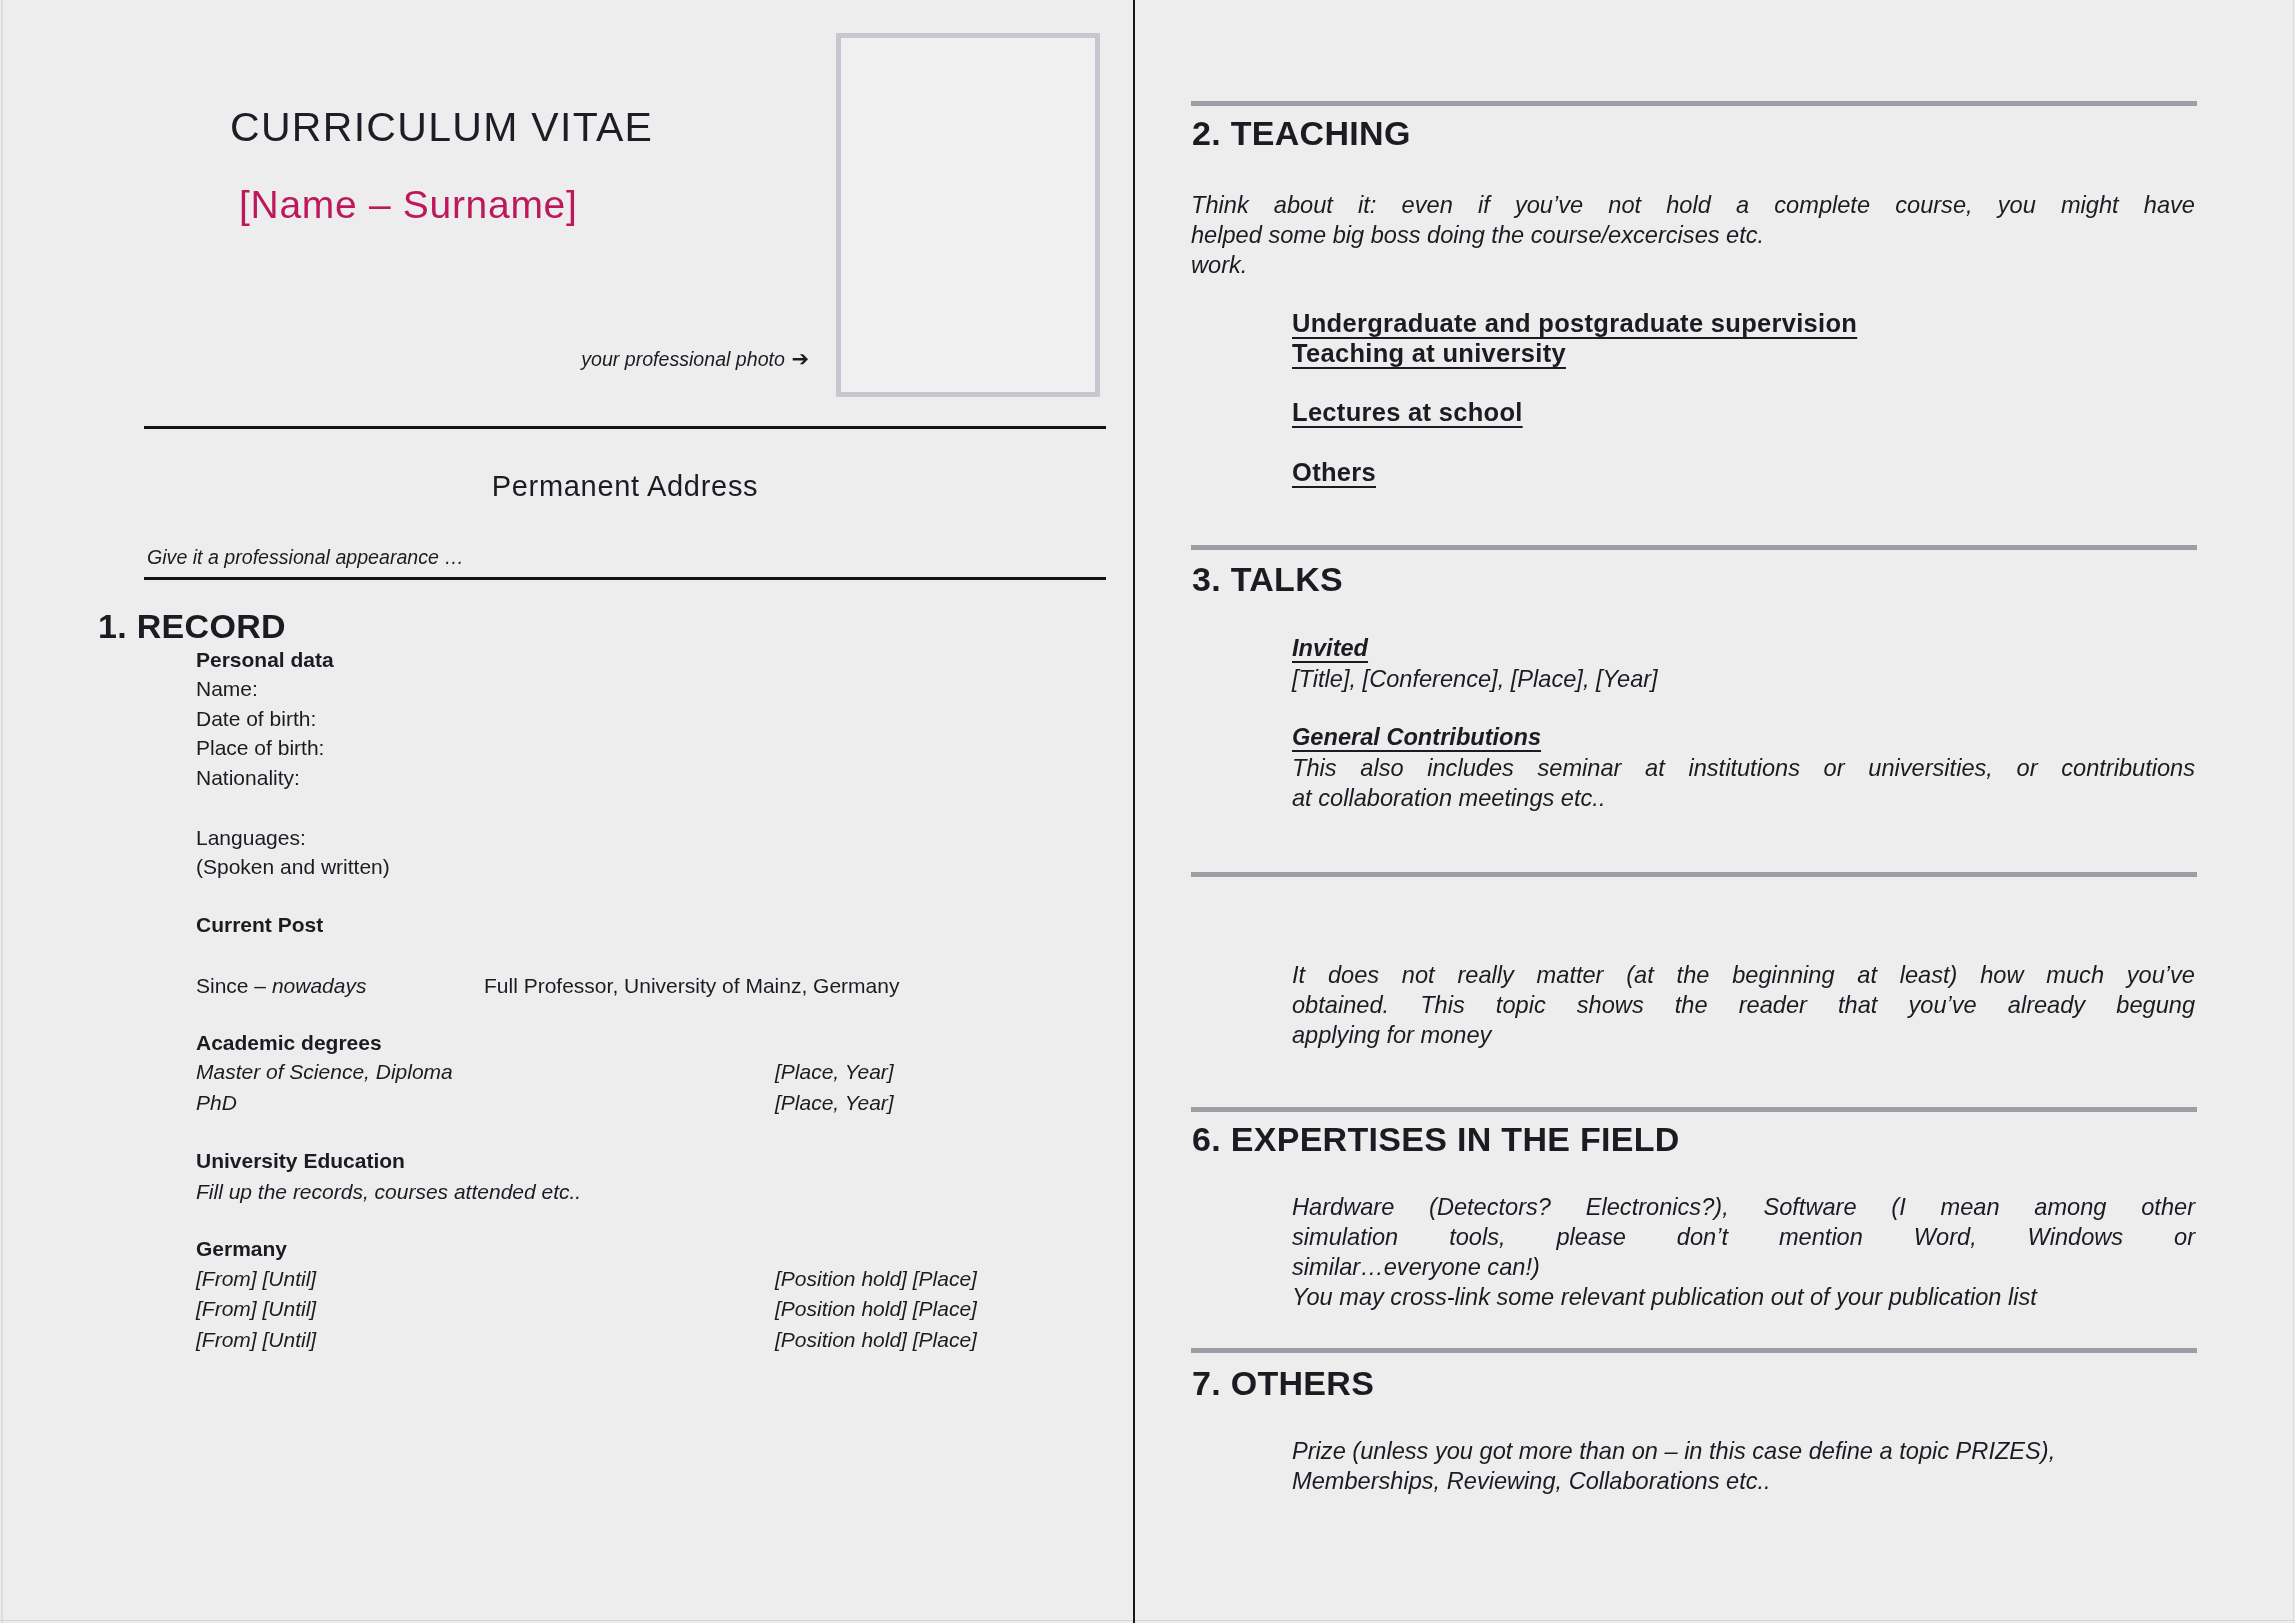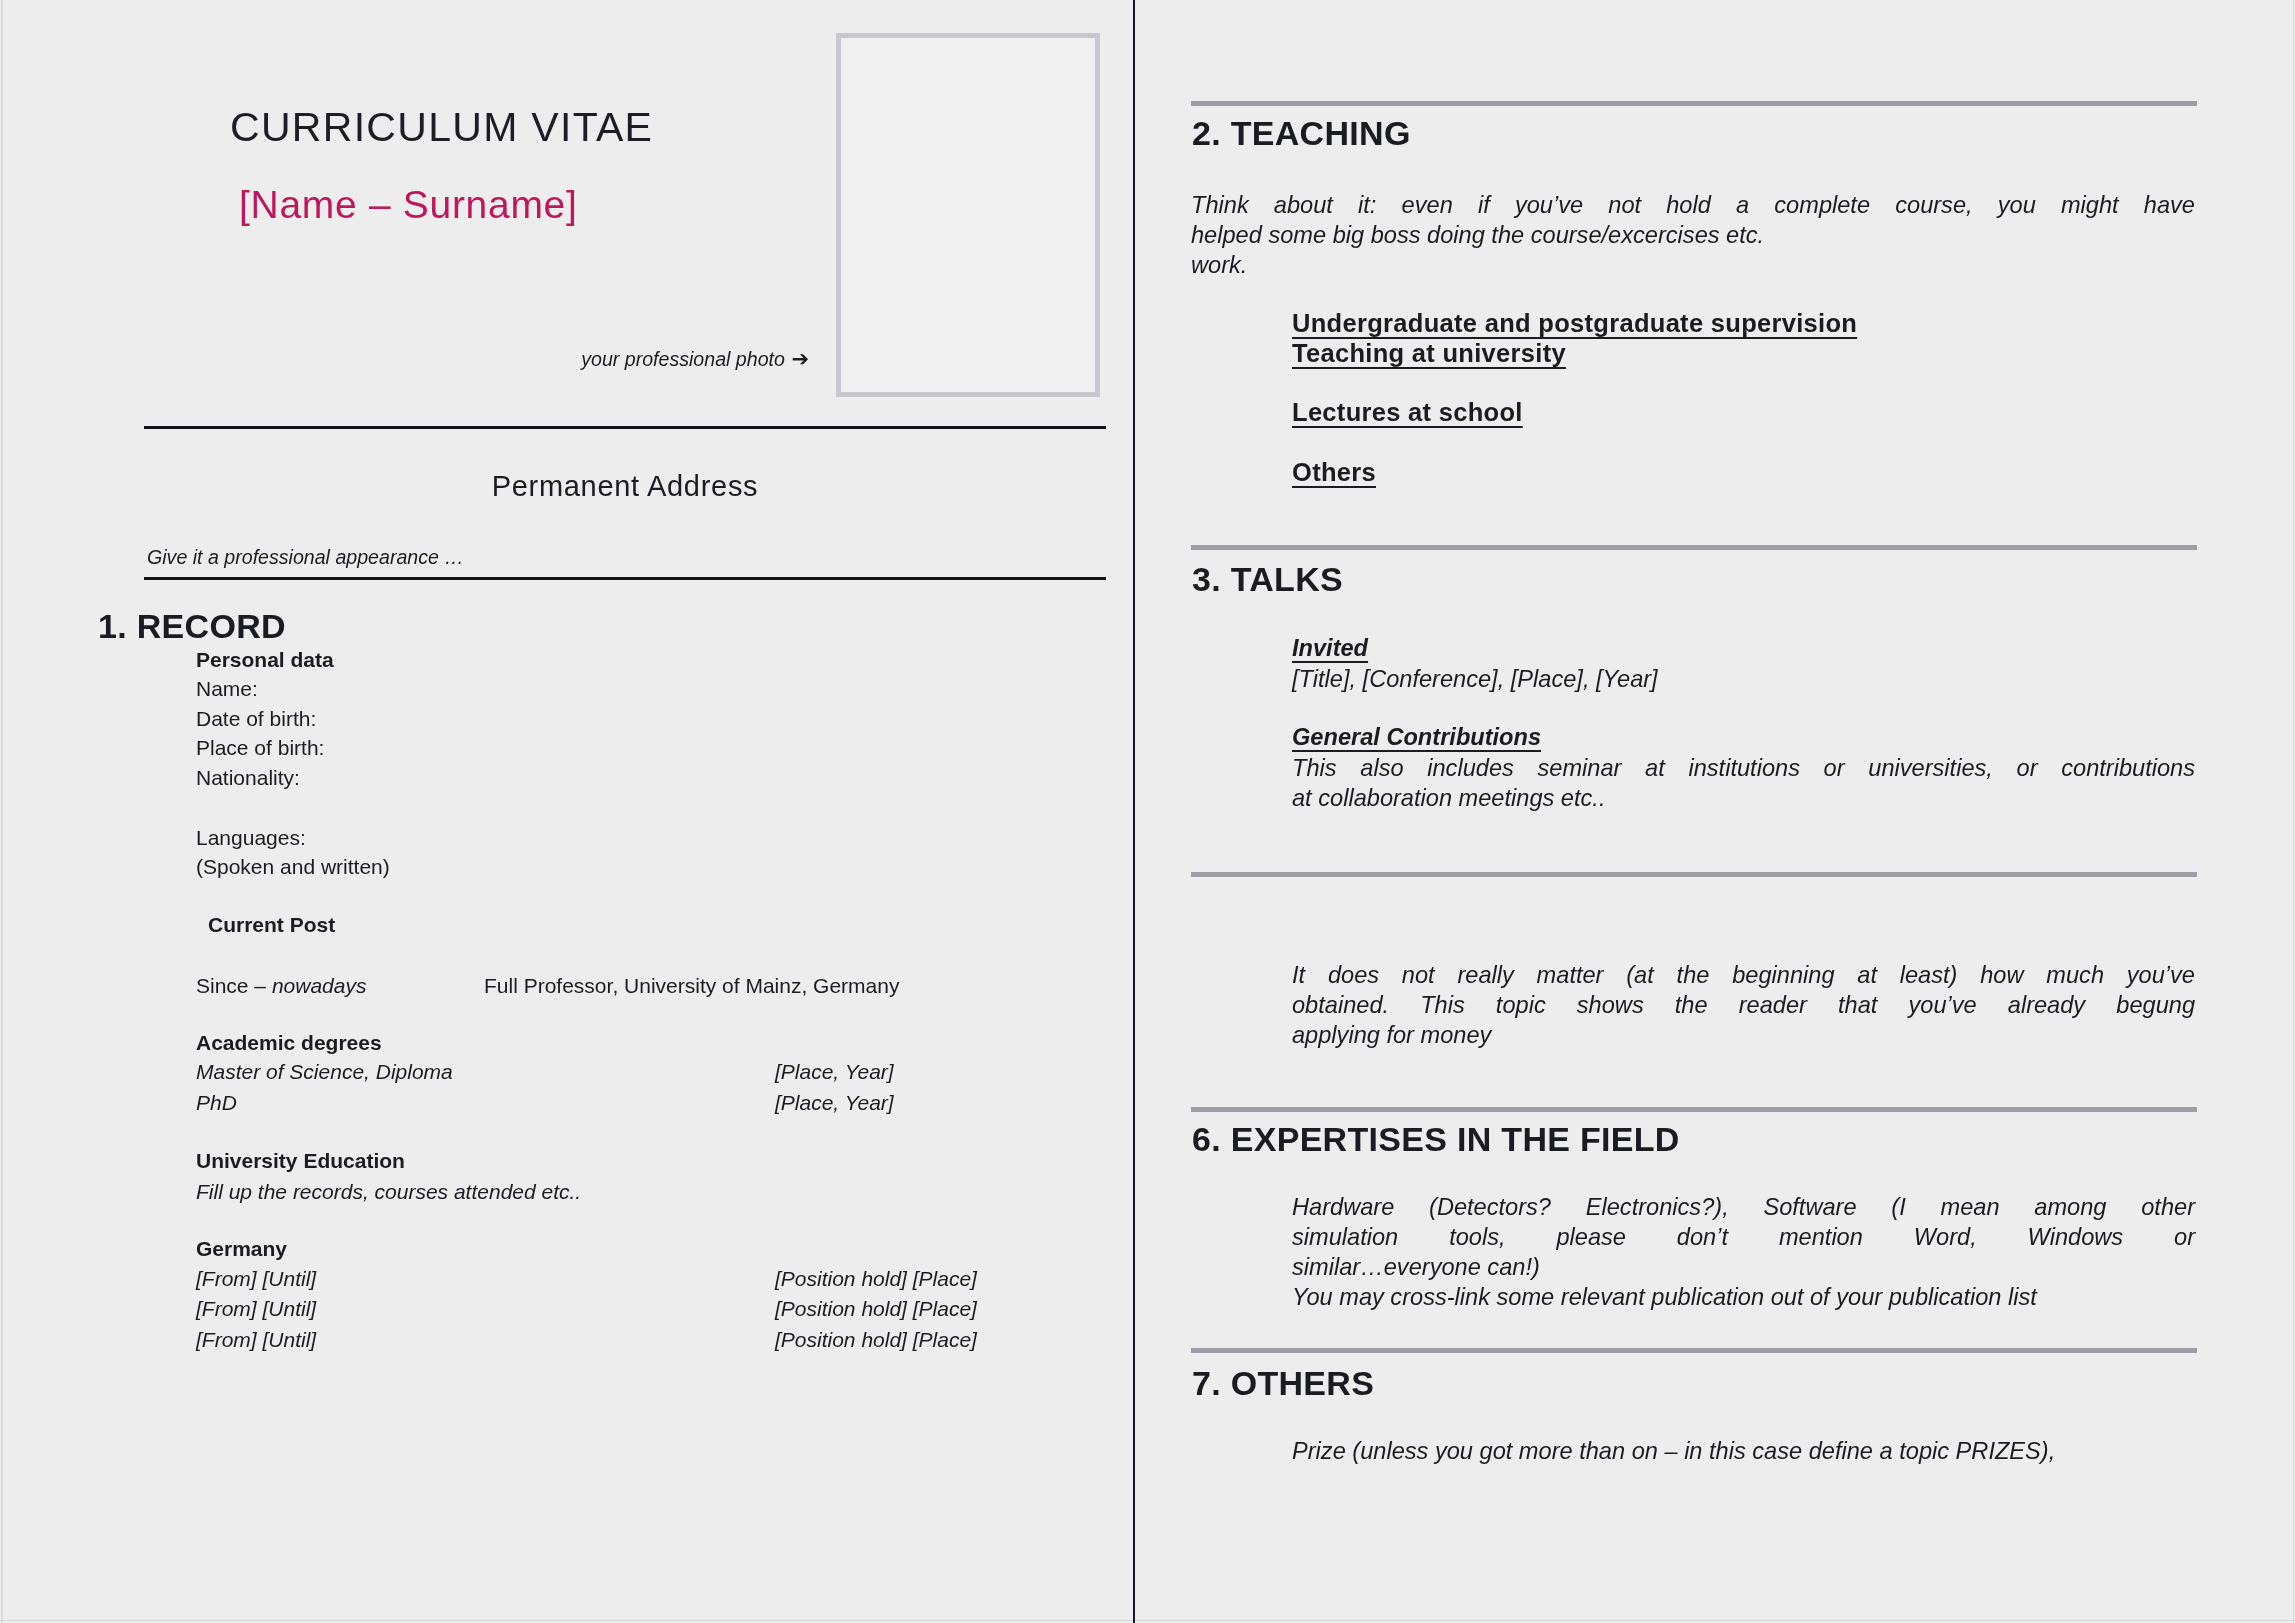--- a/index.html
+++ b/index.html
@@ -32,21 +32,21 @@
   .rule-left{left:144px;width:962px;height:2.6px;background:#141418;}
   .rule-l1{top:426px;}
   .rule-l2{top:577px;}
   .permanent-address{left:144px;top:469px;width:962px;text-align:center;font-size:29px;line-height:35px;letter-spacing:0.7px;}
   .tagline{left:147px;top:545px;font-size:19.6px;line-height:25px;}
   .lbody{font-size:21px;line-height:29.4px;}
   .h-num{font-size:34px;line-height:34px;font-weight:bold;letter-spacing:0.3px;}
   .record-heading{left:98px;top:609px;}
   .blk-personal{left:196px;top:645px;}
   .blk-languages{left:196px;top:823px;}
-  .blk-currentpost{left:208px;top:910px;}
+  .blk-currentpost{left:196px;top:910px;}
   .blk-since{left:196px;top:971px;width:916px;}
   .since-left{display:inline-block;width:288px;}
   .blk-academic{left:196px;top:1028px;}
   .two-col{left:196px;width:916px;}
   .col-right{position:absolute;left:579px;top:0;}
   .row-deg1{top:1057px;}
   .row-deg2{top:1088px;}
   .blk-university{left:196px;top:1146px;}
   .blk-career{left:196px;top:1234px;}
   .row-car1{top:1264px;}
@@ -186,16 +186,17 @@
     <div class="jline">Hardware (Detectors? Electronics?), Software (I mean among other</div>
     <div class="jline">simulation tools, please don’t mention Word, Windows or</div>
     <div class="pline">similar…everyone can!)</div>
     <div class="pline">You may cross-link some relevant publication out of your publication list</div>
   </div>
 
   <div class="abs rule-right rr5"></div>
   <div class="abs h-num rh rh-others">7. OTHERS</div>
   <div class="abs rbody rpara-ind others-para">
     <div class="pline">Prize (unless you got more than on – in this case define a topic PRIZES),</div>
+    <div class="pline">Memberships, Reviewing, Collaborations etc..</div>
   </div>
 
 </div>
 
 
 </body></html>

